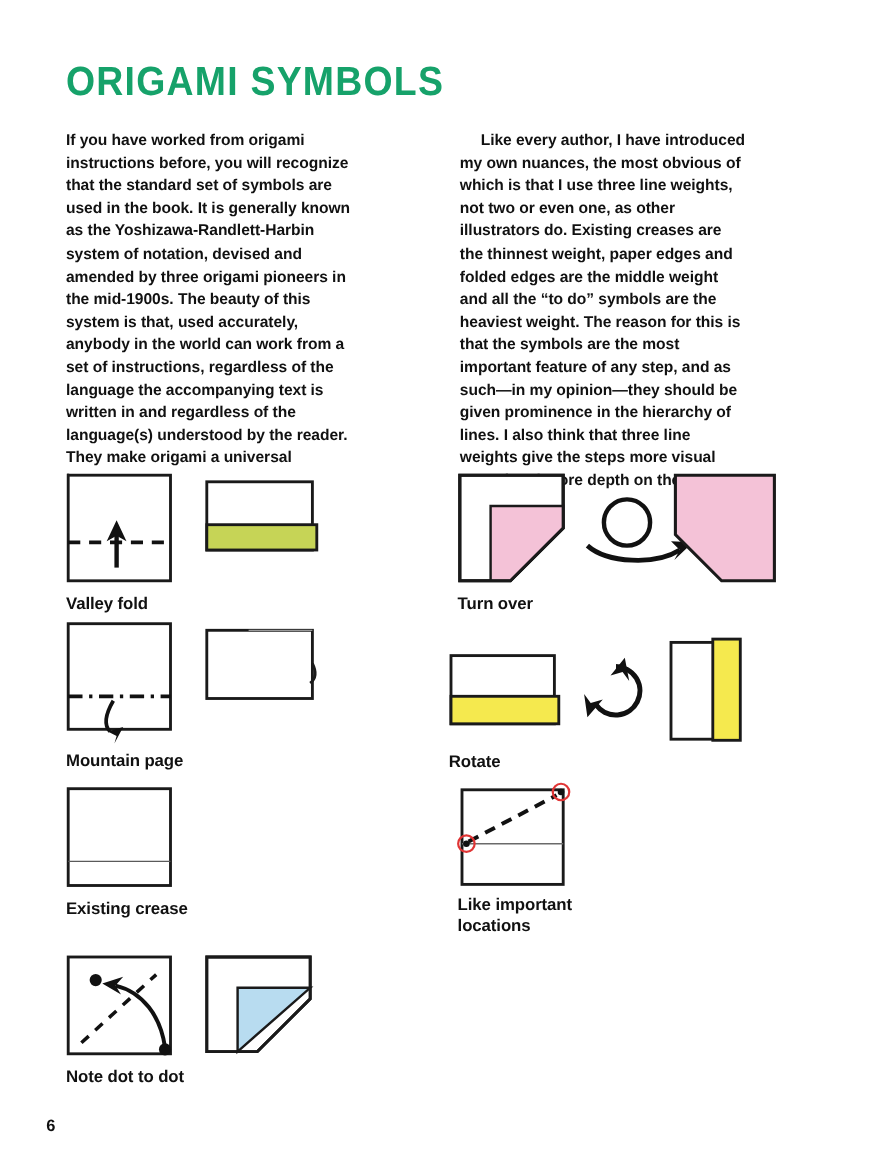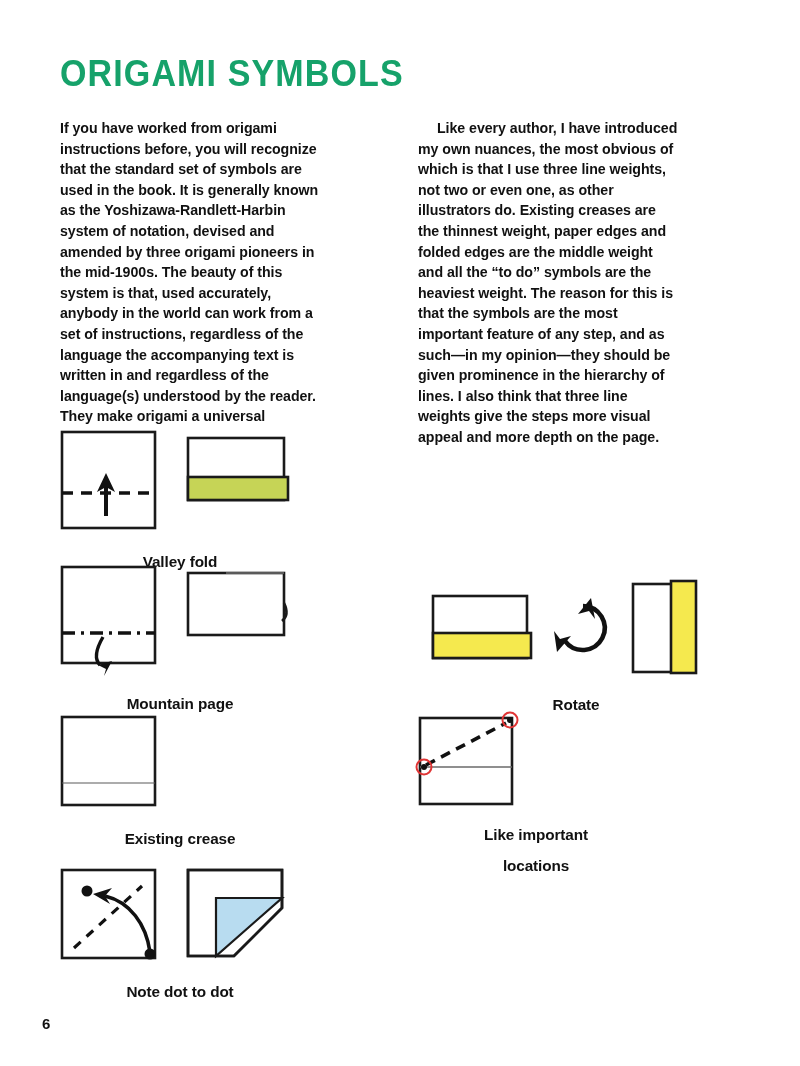--- a/index.html
+++ b/index.html
@@ -43,23 +43,22 @@
   .indent{text-indent:19px;}
 
   
   .figblock{position:absolute;}
   .caption{
     font-size:15.3px;
     font-weight:bold;
     line-height:19px;
     color:#111;
     letter-spacing:-0.1px;
-    margin:12px;
+    margin:0;
     padding-top:5px;
-    text-align:center;
   }
   svg{display:block;overflow:visible;}
 
   .pgnum{
     position:absolute;left:42px;top:1015px;
     font-size:15px;font-weight:bold;color:#111;
   }
 </style>
 </head>
 <body>
@@ -134,22 +133,39 @@
         <path d="M33 26 L52 20 L45 28 L50 36 Z" fill="#111"></path>
       </g>
 
       <path d="M128 2 L222 2 L222 40 L174 88 L128 88 Z" fill="#ffffff" stroke="#1a1a1a" stroke-width="2.6"></path>
       <path d="M156 30 L222 30 L156 88 Z" fill="#b8dcf0" stroke="#1a1a1a" stroke-width="2.2"></path>
       <path d="M128 2 L222 2 L222 40 L174 88 L128 88 Z" fill="none" stroke="#1a1a1a" stroke-width="2.6"></path>
     </svg>
     <p class="caption">Note dot to dot</p>
   </div>
 
+  <div class="figblock" style="left:416px;top:430px;">
+    <svg width="290" height="105" viewBox="0 0 290 105">
 
-  <div class="figblock" style="left:431px;top:578px;">
+      <path d="M2 2 L96 2 L96 50 L48 98 L2 98 Z" fill="#ffffff" stroke="#1a1a1a" stroke-width="2.8"></path>
+      <path d="M30 30 L96 30 L96 50 L48 98 L30 98 Z" fill="#f4c2d7" stroke="#1a1a1a" stroke-width="2.2"></path>
+      <path d="M2 2 L96 2 L96 50 L48 98 L2 98 Z" fill="none" stroke="#1a1a1a" stroke-width="2.8"></path>
+
+      <g>
+        <circle cx="154" cy="45" r="21" fill="none" stroke="#111" stroke-width="4"></circle>
+        <path d="M118 66 C 136 82, 180 84, 202 70" stroke="#111" stroke-width="4.4" fill="none"></path>
+        <path d="M214 63 L194 62 L202 70 L197 79 Z" fill="#111"></path>
+      </g>
+
+      <path d="M198 2 L288 2 L288 98 L240 98 L198 56 Z" fill="#f4c2d7" stroke="#1a1a1a" stroke-width="2.8"></path>
+    </svg>
+    <p class="caption">Turn over</p>
+  </div>
+
+  <div class="figblock" style="left:408px;top:578px;">
     <svg width="290" height="100" viewBox="0 0 290 100">
 
       <rect x="2" y="18" width="94" height="62" fill="#ffffff" stroke="#1a1a1a" stroke-width="2.6"></rect>
       <rect x="2" y="55" width="98" height="25" fill="#f5e94e" stroke="#1a1a1a" stroke-width="2.6"></rect>
 
       <g>
         <path d="M152 28 A 22 22 0 1 1 134 63" stroke="#111" stroke-width="4.6" fill="none"></path>
         <path d="M160 20 L147 36 L158 33 L164 41 Z" fill="#111"></path>
         <path d="M126 74 L140 58 L129 61 L123 53 Z" fill="#111"></path>
       </g>

